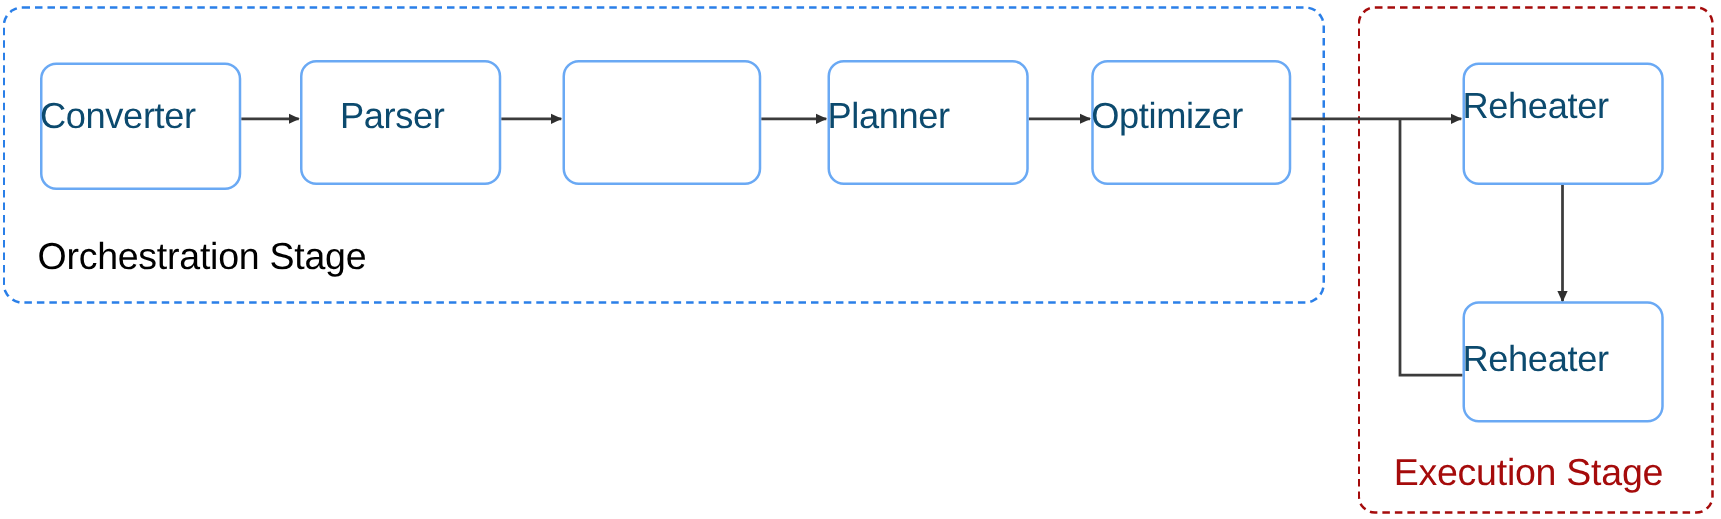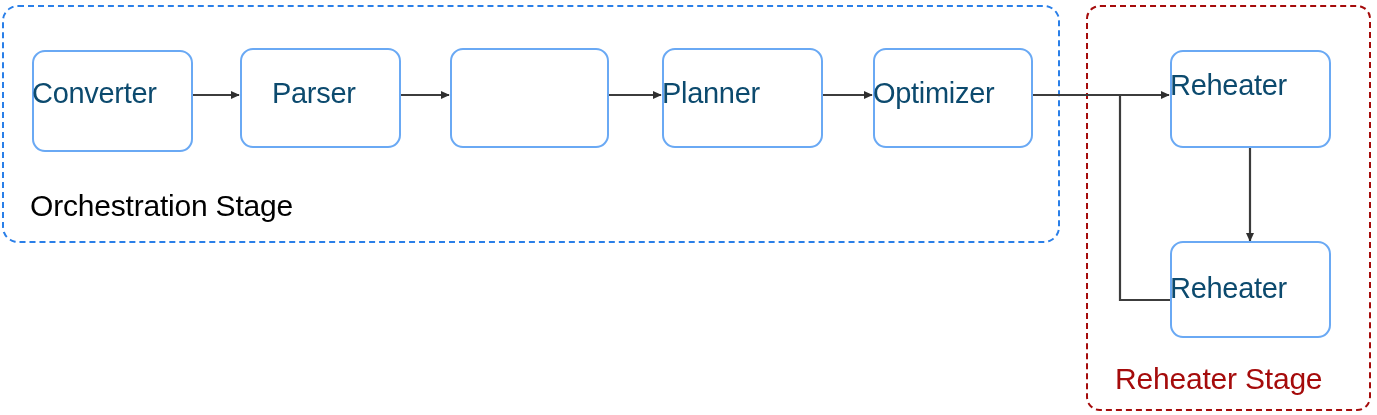--- a/index.html
+++ b/index.html
@@ -67,21 +67,21 @@
 <body>
 
 <div id="canvas">
 
   <div class="stage-container stage-orch" style="left:2px; top:5px; width:1058px; height:238px;"></div>
 
   <div class="stage-container stage-exec" style="left:1086px; top:5px; width:285px; height:406px;"></div>
 
   <div class="stage-label stage-label-orch" style="left:30px; top:189px;">Orchestration Stage</div>
 
-  <div class="stage-label stage-label-exec" style="left:1115px; top:362px;">Reheater Stage</div>
+  <div class="stage-label stage-label-exec" style="left:1115px; top:362px;">Execution Stage</div>
 
   <svg class="wires" viewBox="0 0 1377 415">
     <defs>
       <marker id="arrowhead" markerWidth="9" markerHeight="9" refX="8.2" refY="4.5" orient="auto" markerUnits="userSpaceOnUse">
         <path d="M0,0.4 L9,4.5 L0,8.6 z" fill="#2f2f2f"></path>
       </marker>
     </defs>
 
     <line x1="193" y1="95" x2="239" y2="95" stroke="#3c3c3c" stroke-width="2.2" marker-end="url(#arrowhead)"></line>
 

